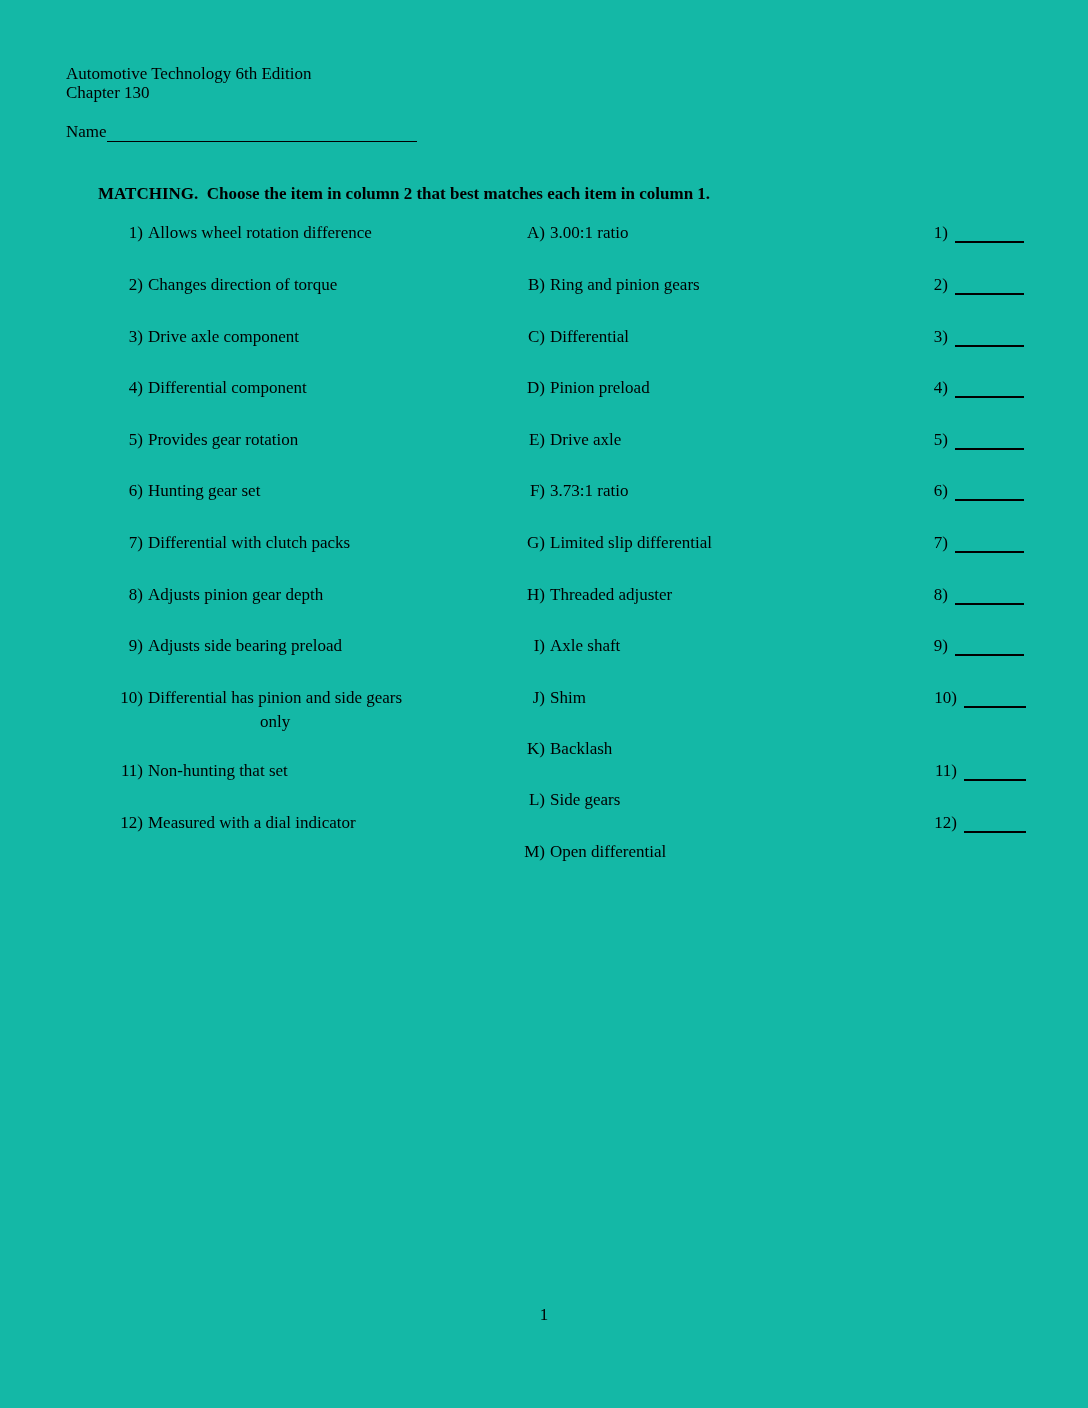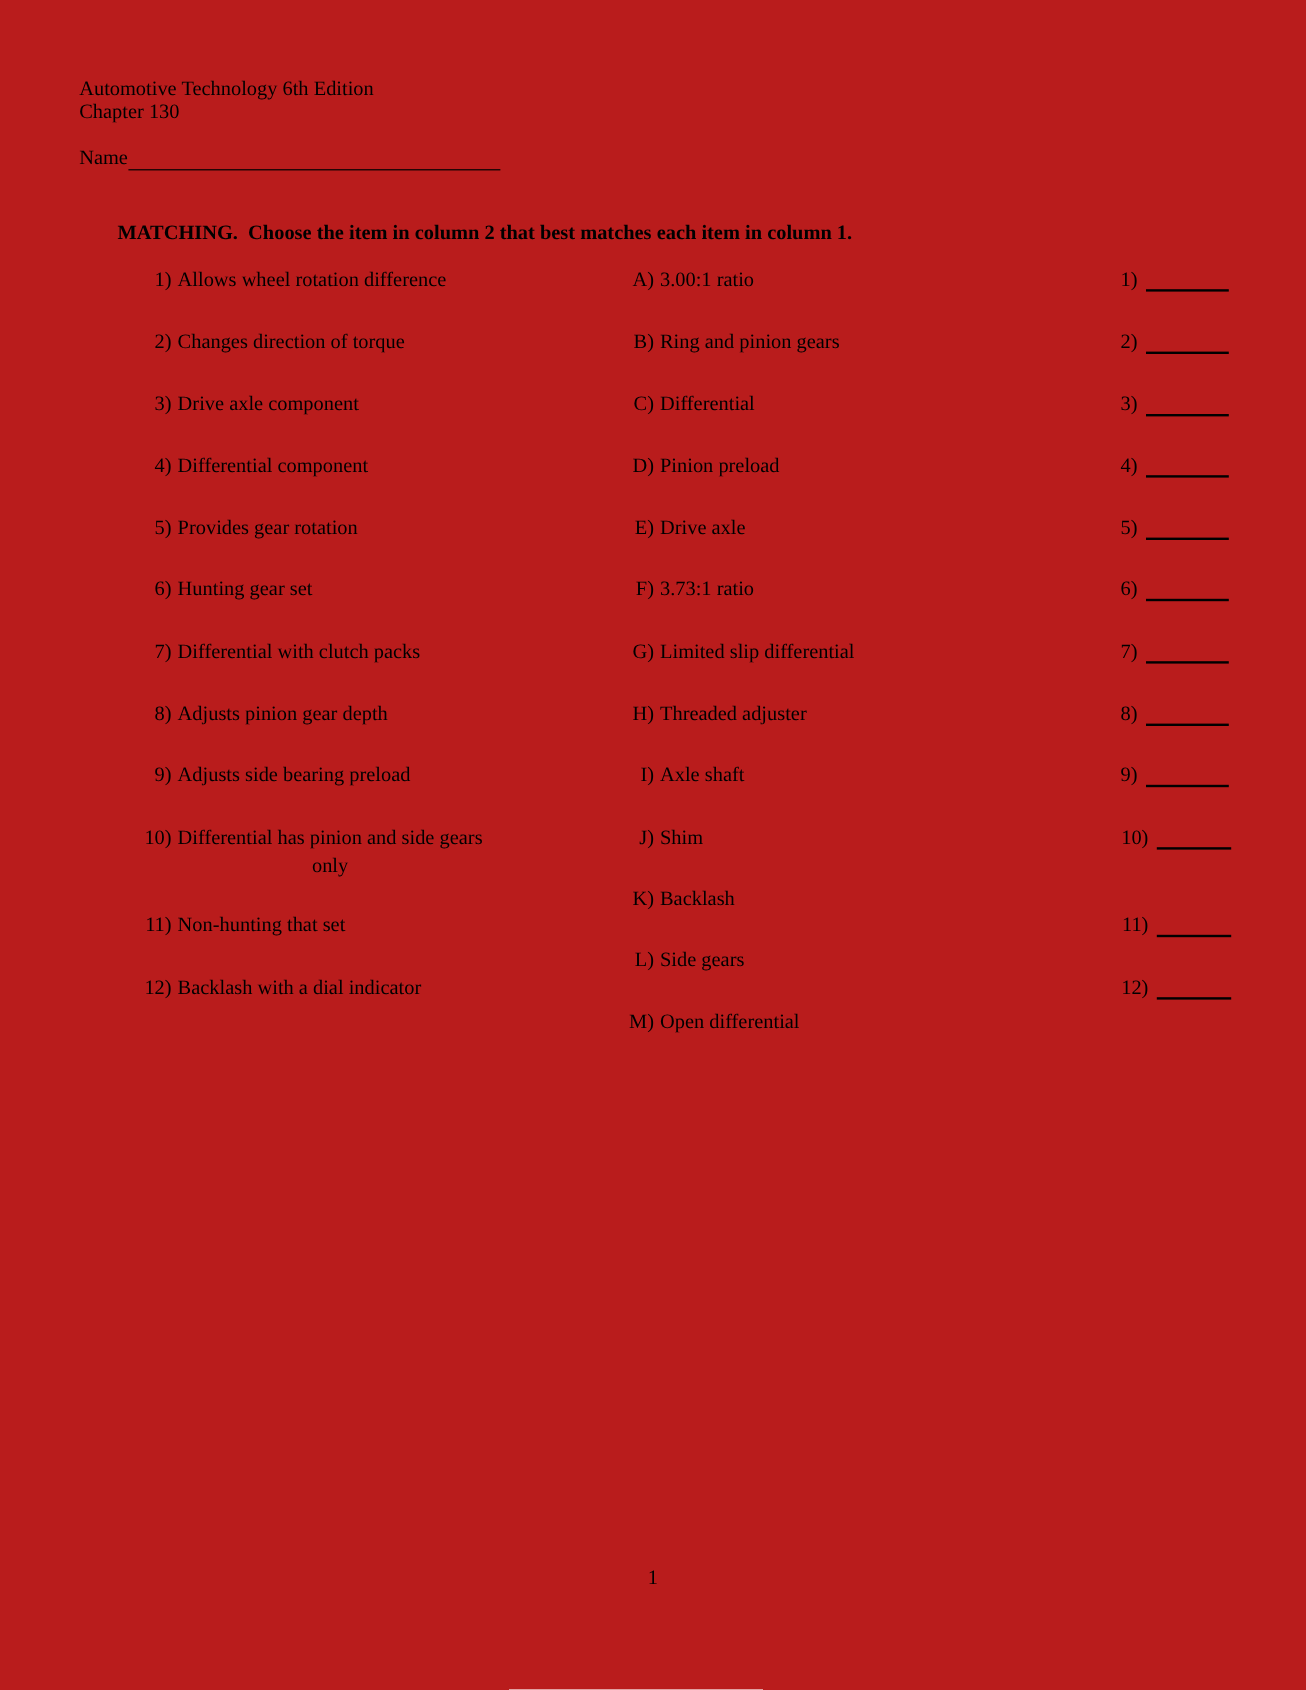--- a/index.html
+++ b/index.html
@@ -1,21 +1,21 @@
 <!DOCTYPE html>
 <html><head>
 <meta charset="utf-8">
 <style>
   * { margin: 0; padding: 0; box-sizing: border-box; }
   html, body { background: #ffffff; }
   .page {
     position: relative;
     width: 1088px;
     height: 1408px;
-    background: #b91c1c;
+    background: #14b8a6;
     color: #000000;
     font-family: "Liberation Serif", "DejaVu Serif", serif;
     font-size: 17px;
     overflow: hidden;
   }
   .header {
     position: absolute;
     left: 66px;
     top: 64px;
     line-height: 19px;
@@ -145,21 +145,21 @@
   <div class="q-row" style="top:634px">
     <span class="q-num">9)</span><span class="q-text">Adjusts side bearing preload</span>
   </div>
   <div class="q-row" style="top:686px">
     <span class="q-num">10)</span><span class="q-text"><span>Differential has pinion and side gears</span><br><span>only</span></span>
   </div>
   <div class="q-row" style="top:759px">
     <span class="q-num">11)</span><span class="q-text">Non-hunting that set</span>
   </div>
   <div class="q-row" style="top:811px">
-    <span class="q-num">12)</span><span class="q-text">Backlash with a dial indicator</span>
+    <span class="q-num">12)</span><span class="q-text">Measured with a dial indicator</span>
   </div>
 
   <div class="o-row" style="top:221px">
     <span class="o-letter">A)</span><span class="o-text">3.00:1 ratio</span>
   </div>
   <div class="o-row" style="top:273px">
     <span class="o-letter">B)</span><span class="o-text">Ring and pinion gears</span>
   </div>
   <div class="o-row" style="top:325px">
     <span class="o-letter">C)</span><span class="o-text">Differential</span>

